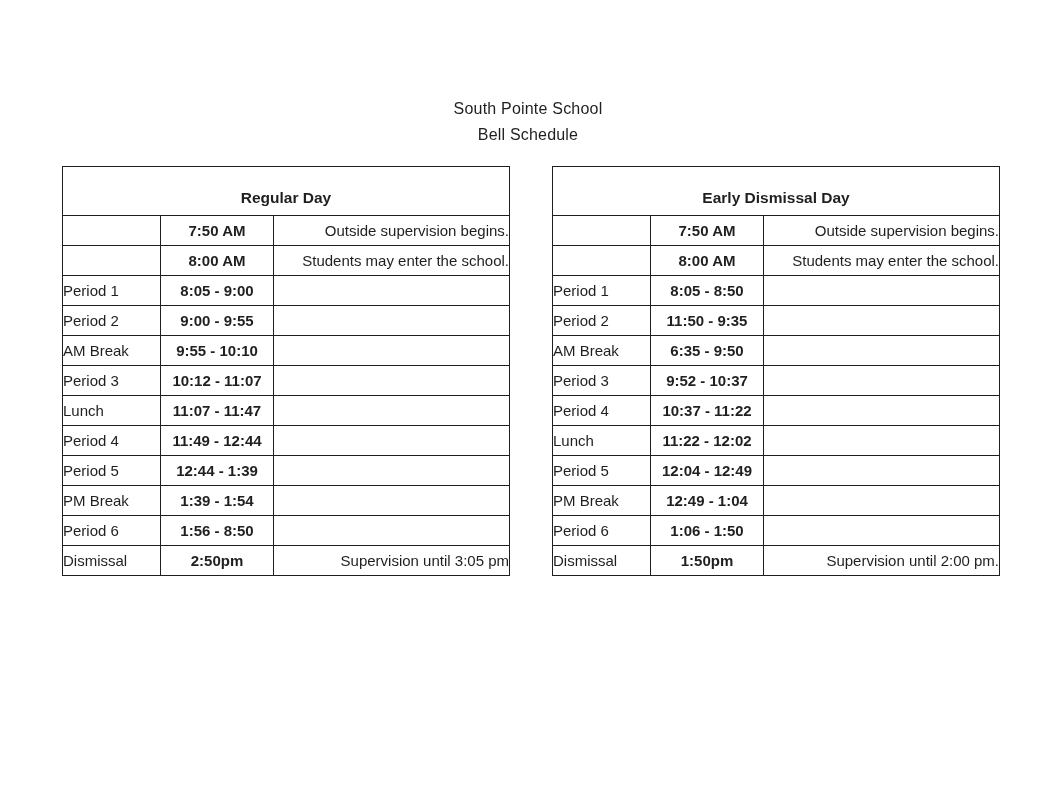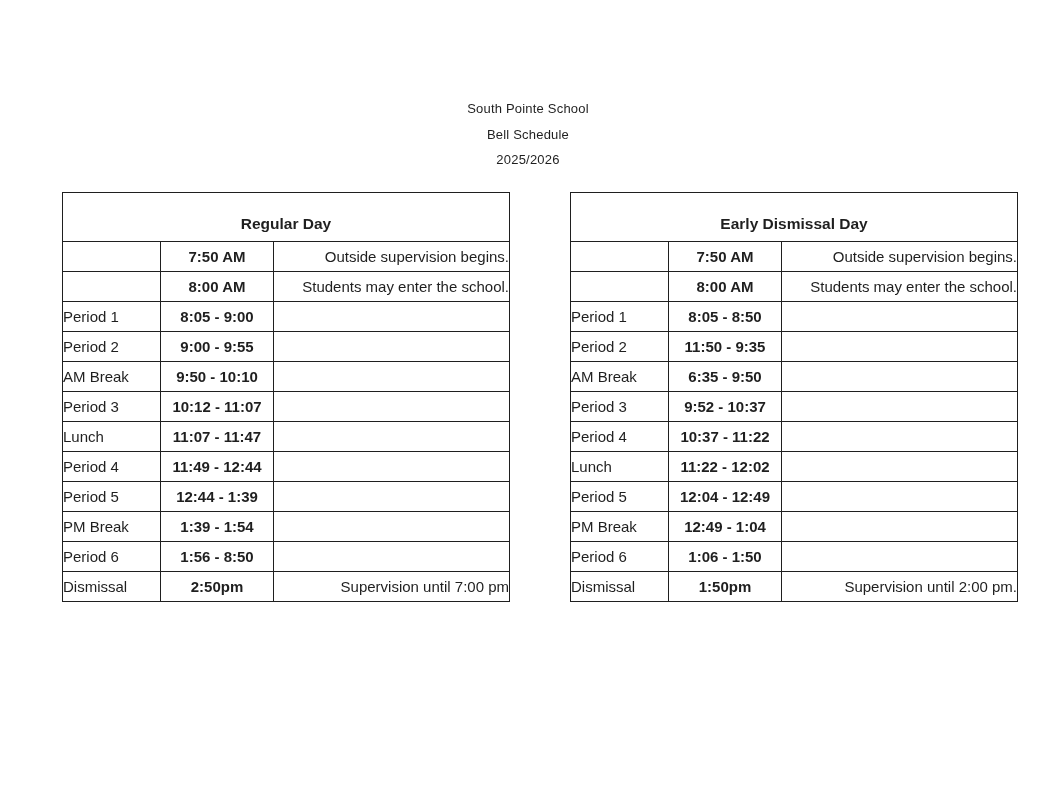--- a/index.html
+++ b/index.html
@@ -10,27 +10,27 @@
     width: 1056px;
     height: 808px;
     background: #ffffff;
     font-family: "Liberation Sans", "DejaVu Sans", sans-serif;
     color: #1f1f1f;
     overflow: hidden;
   }
   .title-block {
     margin-top: 96px;
     text-align: center;
-    font-size: 13px;
+    font-size: 16px;
     line-height: 25.5px;
     letter-spacing: 0.2px;
   }
   .tables-row {
     display: flex;
-    gap: 60px;
+    gap: 42px;
     margin: 19px 0 0 62px;
   }
   table.schedule {
     border-collapse: collapse;
     table-layout: fixed;
     width: 447px;
     background: #ffffff;
   }
   .schedule th, .schedule td {
     border: 1.5px solid #1f1f1f;
@@ -56,21 +56,20 @@
   td.c-note  { padding-left: 8px; text-align: right; }
 </style>
 </head>
 <body>
 
 <div>
 
   <div class="title-block">
     <div>South Pointe School</div>
     <div>Bell Schedule</div>
-    <div>2025/2026</div>
   </div>
 
   <div class="tables-row">
 
     <table class="schedule">
       <colgroup>
         <col style="width:98px">
         <col style="width:113px">
         <col style="width:236px">
       </colgroup>
@@ -100,21 +99,21 @@
           </tr>
 
           <tr>
             <td class="c-label">Period 2</td>
             <td class="c-time">9:00 - 9:55</td>
             <td class="c-note"></td>
           </tr>
 
           <tr>
             <td class="c-label">AM Break</td>
-            <td class="c-time">9:50 - 10:10</td>
+            <td class="c-time">9:55 - 10:10</td>
             <td class="c-note"></td>
           </tr>
 
           <tr>
             <td class="c-label">Period 3</td>
             <td class="c-time">10:12 - 11:07</td>
             <td class="c-note"></td>
           </tr>
 
           <tr>
@@ -143,21 +142,21 @@
 
           <tr>
             <td class="c-label">Period 6</td>
             <td class="c-time">1:56 - 8:50</td>
             <td class="c-note"></td>
           </tr>
 
           <tr>
             <td class="c-label">Dismissal</td>
             <td class="c-time">2:50pm</td>
-            <td class="c-note">Supervision until 7:00 pm</td>
+            <td class="c-note">Supervision until 3:05 pm</td>
           </tr>
         </tbody>
     </table>
 
     <table class="schedule">
       <colgroup>
         <col style="width:98px">
         <col style="width:113px">
         <col style="width:236px">
       </colgroup>

